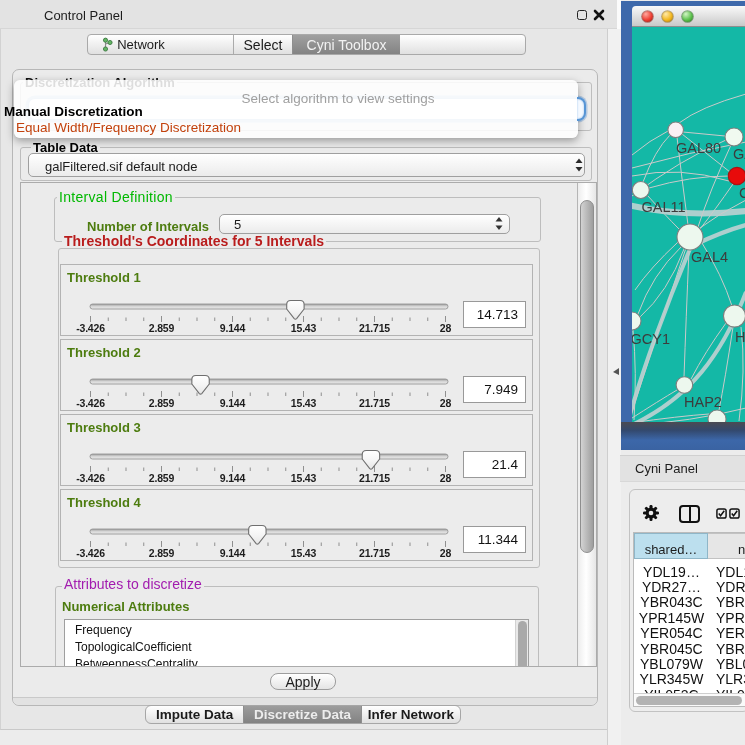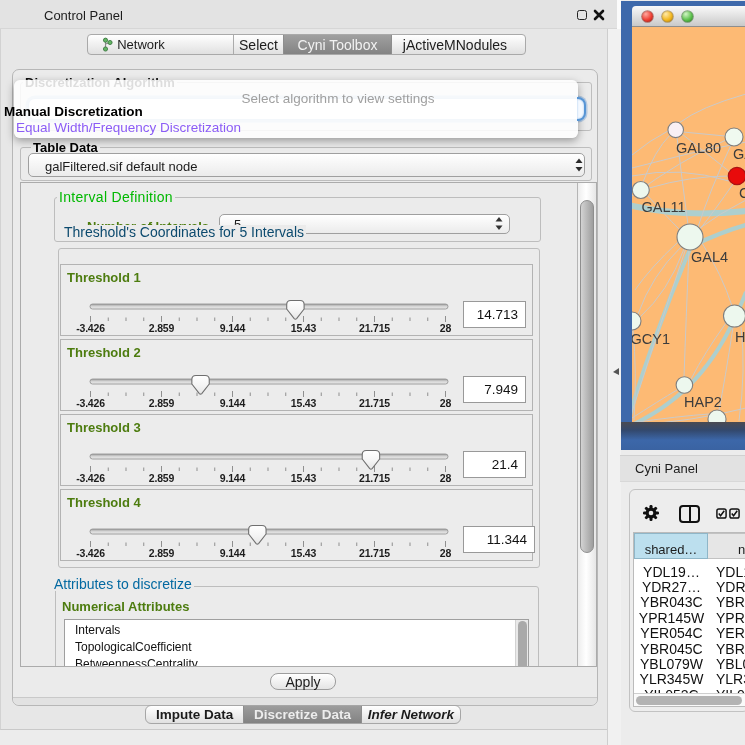--- a/index.html
+++ b/index.html
@@ -29,23 +29,22 @@
 <div class="abs" style="left:87px;top:34px;width:439px;height:21px;display:flex;border:1px solid #a9a9a9;border-radius:4px;overflow:hidden;background:linear-gradient(#ffffff,#e0e0e0);">
   <div style="width:90px;display:flex;align-items:center;justify-content:center;font-size:13px;color:#1c1c1c;">
     <svg width="12" height="15" viewBox="0 0 12 15" style="margin-right:4px;">
         <path d="M4.5 4 L4.5 12 M4.5 7 L9 5.5" stroke="#8a8a8a" stroke-width="1.1" fill="none"></path>
         <circle cx="4.5" cy="3.2" r="2.1" fill="#63b564" stroke="#35713a" stroke-width="0.8"></circle>
         <circle cx="9" cy="5.5" r="2.1" fill="#63b564" stroke="#35713a" stroke-width="0.8"></circle>
         <circle cx="4.5" cy="12" r="2.1" fill="#63b564" stroke="#35713a" stroke-width="0.8"></circle>
       </svg>
     Network</div>
   <div style="width:55px;border-left:1px solid #ababab;display:flex;align-items:center;justify-content:center;font-size:16px;color:#1c1c1c;margin-top:43px;">Style</div>
-  <div style="width:50px;border-left:1px solid #ababab;display:flex;align-items:center;justify-content:center;font-size:14px;color:#1c1c1c;">Select</div>
+  <div style="width:59px;border-left:1px solid #ababab;display:flex;align-items:center;justify-content:center;font-size:14px;color:#1c1c1c;">Select</div>
   <div style="width:108px;border-left:1px solid #8e8e8e;display:flex;align-items:center;justify-content:center;font-size:14px;color:#f2f2f2;background:linear-gradient(#a0a0a0,#838383);">Cyni Toolbox</div>
-  <div style="width:127px;border-left:1px solid #8e8e8e;display:flex;align-items:center;justify-content:center;font-size:14px;color:#1c1c1c;">jActiveMNodules</div>
 </div>
 
 <div class="abs" style="left:12px;top:69px;width:586px;height:637px;background:#ebebeb;border:1px solid #b7b7b7;border-radius:7px;"></div>
 
 <div class="abs" style="left:13px;top:697px;width:584px;height:8px;background:#e2e2e2;border-top:1px solid #c9c9c9;border-radius:0 0 7px 7px;"></div>
 
 <div class="abs" style="left:20px;top:82px;width:572px;height:49px;border:1px solid #bdbdbd;border-radius:3px;"></div>
 <div class="glabel" style="left:23px;top:76px;font-weight:bold;color:#111;">Discretization Algorithm</div>
 
 <div class="abs" style="left:28px;top:98px;width:557px;height:22px;background:#fdfeff;border:1px solid #a9c5e3;border-radius:7px;box-shadow:0 0 0 2.5px rgba(125,170,220,0.5);"></div>
@@ -72,21 +71,21 @@
   <div class="glabel" style="left:57px;top:190px;color:#00b800;font-size:14px;line-height:14px;letter-spacing:0.3px;">Interval Definition</div>
   <div class="abs b13" style="left:87px;top:219px;">Number of Intervals</div>
   <div class="abs" style="left:219px;top:214px;width:291px;height:20px;background:linear-gradient(#ffffff,#ebebeb);border:1px solid #9f9f9f;border-radius:5px;"></div>
   <div class="abs n13" style="left:234px;top:217px;">5</div>
   <svg class="abs" style="left:494px;top:216px;" width="10" height="15" viewBox="0 0 10 15">
         <path d="M5 1 L8.5 5.5 L1.5 5.5 Z" fill="#333"></path>
         <path d="M5 14 L8.5 9.5 L1.5 9.5 Z" fill="#333"></path>
       </svg>
 
   <div class="abs" style="left:58px;top:248px;width:482px;height:320px;border:1px solid #bdbdbd;border-radius:3px;"></div>
-  <div class="glabel" style="left:62px;top:225px;color:#0c4a6e;font-size:14px;line-height:14px;">Threshold's Coordinates for 5 Intervals</div>
+  <div class="glabel" style="left:62px;top:234px;color:#b91c1c;font-size:14px;line-height:14px;font-weight:bold;">Threshold's Coordinates for 5 Intervals</div>
 
   <svg width="0" height="0" style="position:absolute">
         <defs>
 <linearGradient id="trk" x1="0" y1="0" x2="0" y2="1">
             <stop offset="0" stop-color="#9f9f9f"></stop>
             <stop offset="0.5" stop-color="#d6d6d6"></stop>
             <stop offset="1" stop-color="#ebebeb"></stop>
           </linearGradient>
 <linearGradient id="thm" x1="0" y1="0" x2="0" y2="1">
             <stop offset="0" stop-color="#ffffff"></stop>
@@ -143,56 +142,56 @@
         <rect x="6" y="12" width="358" height="5" rx="2.5" fill="url(#trk)" stroke="#8d8d8d" stroke-width="0.8"></rect>
         <path d="M 6.50 24 L 6.50 30 M 24.25 25.5 L 24.25 29 M 42.00 25.5 L 42.00 29 M 59.75 25.5 L 59.75 29 M 77.50 24 L 77.50 30 M 95.25 25.5 L 95.25 29 M 113.00 25.5 L 113.00 29 M 130.75 25.5 L 130.75 29 M 148.50 24 L 148.50 30 M 166.25 25.5 L 166.25 29 M 184.00 25.5 L 184.00 29 M 201.75 25.5 L 201.75 29 M 219.50 24 L 219.50 30 M 237.25 25.5 L 237.25 29 M 255.00 25.5 L 255.00 29 M 272.75 25.5 L 272.75 29 M 290.50 24 L 290.50 30 M 308.25 25.5 L 308.25 29 M 326.00 25.5 L 326.00 29 M 343.75 25.5 L 343.75 29 M 361.50 24 L 361.50 30" stroke="#8f8f8f" stroke-width="1" fill="none"></path>
         <text x="6.5" y="39.5" font-size="10.5" font-weight="bold" fill="#1c1c1c" text-anchor="middle" font-family="Liberation Sans, sans-serif" letter-spacing="-0.2">-3.426</text>
         <text x="77.5" y="39.5" font-size="10.5" font-weight="bold" fill="#1c1c1c" text-anchor="middle" font-family="Liberation Sans, sans-serif" letter-spacing="-0.2">2.859</text>
         <text x="148.5" y="39.5" font-size="10.5" font-weight="bold" fill="#1c1c1c" text-anchor="middle" font-family="Liberation Sans, sans-serif" letter-spacing="-0.2">9.144</text>
         <text x="219.5" y="39.5" font-size="10.5" font-weight="bold" fill="#1c1c1c" text-anchor="middle" font-family="Liberation Sans, sans-serif" letter-spacing="-0.2">15.43</text>
         <text x="290.5" y="39.5" font-size="10.5" font-weight="bold" fill="#1c1c1c" text-anchor="middle" font-family="Liberation Sans, sans-serif" letter-spacing="-0.2">21.715</text>
         <text x="361.5" y="39.5" font-size="10.5" font-weight="bold" fill="#1c1c1c" text-anchor="middle" font-family="Liberation Sans, sans-serif" letter-spacing="-0.2">28</text>
         <path d="M 164.65 17 L 164.65 12.5 Q 164.65 8.5 168.65 8.5 L 178.05 8.5 Q 182.05 8.5 182.05 12.5 L 182.05 17 L 174.55 26.6 Q 173.35 27.8 172.15 26.6 Z" fill="url(#thm)" stroke="#6f6f6f" stroke-width="1.1" stroke-linejoin="round"></path>
       </svg>
-  <div class="abs" style="left:463px;top:526px;width:72px;height:27px;background:#fff;border:1px solid #999;font-size:13.5px;line-height:25px;text-align:right;padding-right:7px;color:#111;">11.344</div>
+  <div class="abs" style="left:463px;top:526px;width:63px;height:27px;background:#fff;border:1px solid #999;font-size:13.5px;line-height:25px;text-align:right;padding-right:7px;color:#111;">11.344</div>
 
   <div class="abs" style="left:55px;top:586px;width:484px;height:110px;border:1px solid #bdbdbd;border-radius:3px;"></div>
-  <div class="glabel" style="left:52px;top:577px;color:#0369a1;font-size:14px;line-height:14px;">Attributes to discretize</div>
+  <div class="glabel" style="left:62px;top:577px;color:#a21caf;font-size:14px;line-height:14px;">Attributes to discretize</div>
   <div class="abs b13" style="left:62px;top:599px;">Numerical Attributes</div>
   <div class="abs" style="left:64px;top:619px;width:465px;height:60px;background:#fff;border:1px solid #9f9f9f;"></div>
-  <div class="abs" style="left:75px;top:623px;font-size:12px;color:#111;">Intervals</div>
+  <div class="abs" style="left:75px;top:623px;font-size:12px;color:#111;">Frequency</div>
   <div class="abs" style="left:75px;top:640px;font-size:12px;color:#111;">TopologicalCoefficient</div>
   <div class="abs" style="left:75px;top:657px;font-size:12px;color:#111;">BetweennessCentrality</div>
   <div class="abs" style="left:515px;top:620px;width:13px;height:58px;background:#e9e9e9;border-left:1px solid #d2d2d2;"></div>
   <div class="abs" style="left:517.5px;top:621px;width:9px;height:56px;border-radius:4.5px;background:#a9a9a9;"></div>
 </div>
 </div>
 
 <div class="abs" style="left:270px;top:673px;width:66px;height:17px;border:1px solid #9d9d9d;border-radius:8px;background:linear-gradient(#ffffff,#e4e4e4);text-align:center;font-size:14px;line-height:16px;color:#1c1c1c;">Apply</div>
 
 <div class="abs" style="left:145px;top:705px;width:316px;height:19px;display:flex;border:1px solid #a6a6a6;border-radius:6px;overflow:hidden;background:linear-gradient(#ffffff,#e0e0e0);">
   <div style="width:98px;display:flex;align-items:center;justify-content:center;font-size:13.5px;font-weight:bold;color:#1c1c1c;">Impute Data</div>
   <div style="width:118px;display:flex;align-items:center;justify-content:center;font-size:13.5px;font-weight:bold;color:#ededed;background:linear-gradient(#9d9d9d,#828282);border-left:1px solid #8e8e8e;">Discretize Data</div>
-  <div style="width:100px;display:flex;align-items:center;justify-content:center;font-size:13.5px;font-weight:bold;color:#1c1c1c;border-left:1px solid #8e8e8e;font-style:italic;">Infer Network</div>
+  <div style="width:100px;display:flex;align-items:center;justify-content:center;font-size:13.5px;font-weight:bold;color:#1c1c1c;border-left:1px solid #8e8e8e;">Infer Network</div>
 </div>
 
 <div class="abs" style="left:14px;top:80px;width:564px;height:58px;background:rgba(255,255,255,0.86);border-radius:6px;box-shadow:0 3px 8px rgba(0,0,0,0.35);z-index:40;"></div>
 <div class="abs" style="left:14px;top:91px;width:648px;text-align:center;font-size:13.5px;color:#9f9f9f;z-index:41;">Select algorithm to view settings</div>
 <div class="abs" style="left:4px;top:104px;z-index:41;color:#000;font-size:13.5px;font-weight:bold;">Manual Discretization</div>
-<div class="abs" style="left:16px;top:119.5px;z-index:41;color:#8b5cf6;font-size:13.5px;">Equal Width/Frequency Discretization</div>
+<div class="abs" style="left:16px;top:119.5px;z-index:41;color:#c2410c;font-size:13.5px;">Equal Width/Frequency Discretization</div>
 
 <div class="abs" style="left:617px;top:0;width:4px;height:29px;background:#fbfbfb;"></div>
 <div class="abs" style="left:621px;top:1px;width:124px;height:449px;background:#3e69ab;"></div>
 
 <div class="abs" style="left:632px;top:6px;width:113px;height:21px;background:linear-gradient(#fafafa,#c9c9c9);border-bottom:1px solid #8e8e8e;border-radius:4px 0 0 0;"></div>
 <div class="abs" style="left:642px;top:11px;width:11px;height:11px;border-radius:50%;background:radial-gradient(circle at 35% 28%,#ffa89f,#ee4034 55%,#ad1a10);box-shadow:inset 0 0 1px rgba(0,0,0,0.5),0 0 0 0.8px rgba(140,20,10,0.55);"></div>
 <div class="abs" style="left:662px;top:11px;width:11px;height:11px;border-radius:50%;background:radial-gradient(circle at 35% 28%,#ffe9a8,#f3b820 55%,#b97f08);box-shadow:inset 0 0 1px rgba(0,0,0,0.5),0 0 0 0.8px rgba(150,100,5,0.55);"></div>
 <div class="abs" style="left:682px;top:11px;width:11px;height:11px;border-radius:50%;background:radial-gradient(circle at 35% 28%,#d2f5c4,#5ec24e 55%,#2e8a23);box-shadow:inset 0 0 1px rgba(0,0,0,0.5),0 0 0 0.8px rgba(30,100,20,0.55);"></div>
 
-<div class="abs" style="left:632px;top:27px;width:113px;height:395px;background:#fdba74;overflow:hidden;">
+<div class="abs" style="left:632px;top:27px;width:113px;height:395px;background:#14b8a6;overflow:hidden;">
 <svg width="113" height="395" viewBox="632 27 113 395" style="position:absolute;left:0;top:0;">
 <g fill="none" stroke="#adcfce">
 <path d="M 628 205 C 670 215 710 215 746 211" stroke-width="6"></path>
 <path d="M 690 249 C 668 301 641 373 629 419" stroke-width="4"></path>
 <path d="M 746 292 C 722 355 690 398 630 426" stroke-width="4"></path>
 <path d="M 692 246 C 715 235 735 228 746 225" stroke-width="4.5"></path>
 </g>
 <g fill="none" stroke="#cacaca" stroke-width="1">
 <path d="M 746 94 Q 700 107 679 123"></path>
 <path d="M 682 134 L 730 172"></path>

